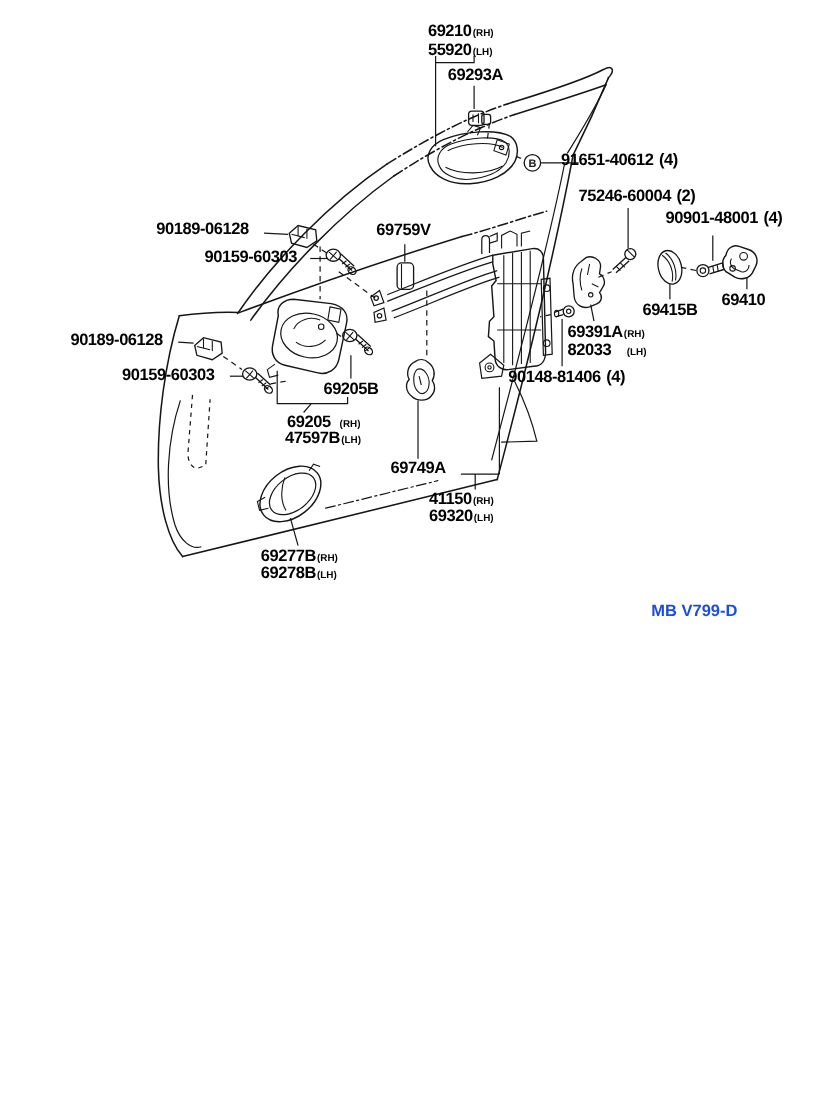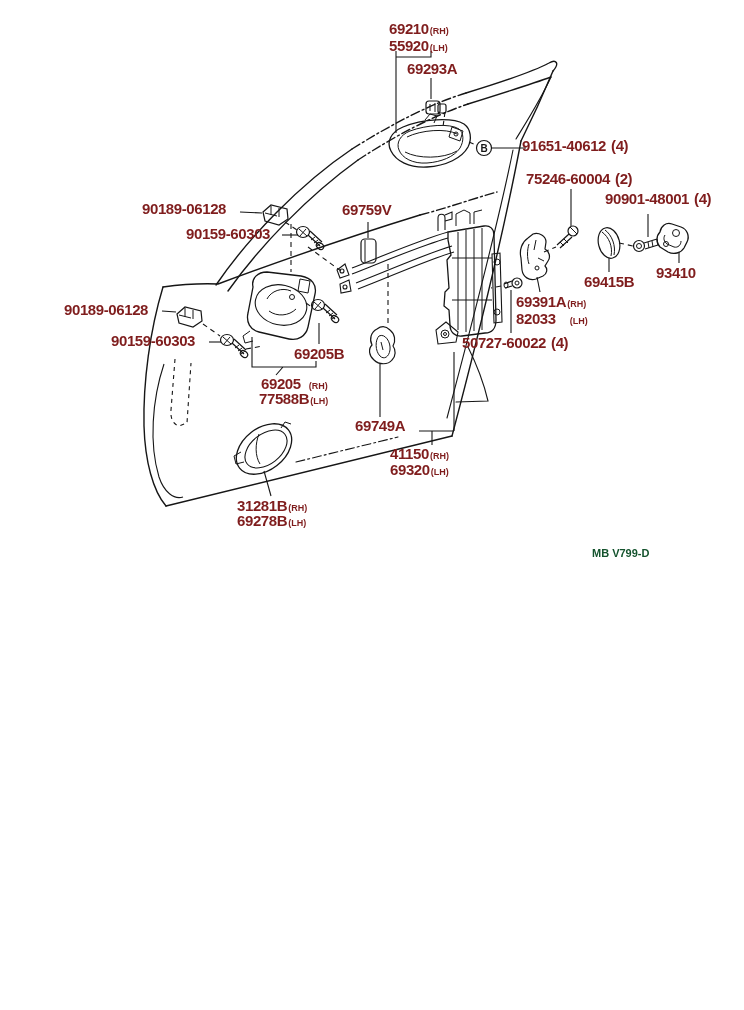--- a/index.html
+++ b/index.html
@@ -1,25 +1,25 @@
 <!DOCTYPE html>
 <html><head>
 <meta charset="utf-8">
 <style>
   html,body{margin:0;padding:0;background:#ffffff;}
   #page{position:relative;width:744px;height:1010px;background:#ffffff;overflow:hidden;
         font-family:"Liberation Sans","DejaVu Sans",sans-serif;}
   #art{position:absolute;left:0;top:0;}
   .lbl{position:absolute;font-weight:700;font-size:15px;letter-spacing:-0.4px;
-       color:#7f1d1d;white-space:nowrap;line-height:15px;}
+       color:#000000;white-space:nowrap;line-height:15px;}
   .lbl .sm{font-size:9px;letter-spacing:0;margin-left:1px;}
   .lbl .g8{margin-left:8px;}
   .lbl .g14{margin-left:14px;}
   .lbl .qty{margin-left:5px;}
-  .stamp{position:absolute;font-weight:700;font-size:11px;color:#14532d;letter-spacing:0;}
+  .stamp{position:absolute;font-weight:700;font-size:15px;color:#1d4ed8;letter-spacing:0;}
 </style>
 </head>
 <body>
 
 <div id="page">
 
 <svg id="art" width="744" height="1010" viewBox="0 0 744 1010">
 
   <g stroke="#161616" fill="none" stroke-width="1.4" stroke-linecap="round">
     <path d="M 163,287 C 150,330 143,382 144,426 C 145,461 153,491 166,506"></path>
@@ -212,36 +212,36 @@
     <ellipse cx="266" cy="449" rx="24" ry="15" transform="rotate(-38 266 449)" stroke-width="1.1"></ellipse>
     <path d="M 259,434 C 255,444 255,456 260,464" stroke-width="1"></path>
     <path d="M 241,452 L 234,456 L 236,464 L 244,462" stroke-width="1"></path>
     <path d="M 281,428 L 285,422 L 291,424" stroke-width="1"></path>
   </g>
 </svg>
 
   <div class="lbl" style="left:389px;top:21px"><span>69210</span><span class="sm">(RH)</span></div>
   <div class="lbl" style="left:389px;top:38px"><span>55920</span><span class="sm">(LH)</span></div>
   <div class="lbl" style="left:407px;top:61px"><span>69293A</span></div>
-  <div class="lbl" style="left:522px;top:138px"><span>91651-40612</span><span class="qty">(4)</span></div>
+  <div class="lbl" style="left:510px;top:138px"><span>91651-40612</span><span class="qty">(4)</span></div>
   <div class="lbl" style="left:526px;top:171px"><span>75246-60004</span><span class="qty">(2)</span></div>
   <div class="lbl" style="left:605px;top:191px"><span>90901-48001</span><span class="qty">(4)</span></div>
   <div class="lbl" style="left:584px;top:274px"><span>69415B</span></div>
-  <div class="lbl" style="left:656px;top:265px"><span>93410</span></div>
+  <div class="lbl" style="left:656px;top:265px"><span>69410</span></div>
   <div class="lbl" style="left:516px;top:294px"><span>69391A</span><span class="sm">(RH)</span></div>
   <div class="lbl" style="left:516px;top:311px"><span>82033</span><span class="sm g14">(LH)</span></div>
-  <div class="lbl" style="left:462px;top:335px"><span>50727-60022</span><span class="qty">(4)</span></div>
+  <div class="lbl" style="left:462px;top:335px"><span>90148-81406</span><span class="qty">(4)</span></div>
   <div class="lbl" style="left:142px;top:201px"><span>90189-06128</span></div>
   <div class="lbl" style="left:186px;top:226px"><span>90159-60303</span></div>
   <div class="lbl" style="left:342px;top:202px"><span>69759V</span></div>
   <div class="lbl" style="left:64px;top:302px"><span>90189-06128</span></div>
   <div class="lbl" style="left:111px;top:333px"><span>90159-60303</span></div>
   <div class="lbl" style="left:294px;top:346px"><span>69205B</span></div>
   <div class="lbl" style="left:261px;top:376px"><span>69205</span><span class="sm g8">(RH)</span></div>
-  <div class="lbl" style="left:259px;top:391px"><span>77588B</span><span class="sm">(LH)</span></div>
+  <div class="lbl" style="left:259px;top:391px"><span>47597B</span><span class="sm">(LH)</span></div>
   <div class="lbl" style="left:355px;top:418px"><span>69749A</span></div>
   <div class="lbl" style="left:390px;top:446px"><span>41150</span><span class="sm">(RH)</span></div>
   <div class="lbl" style="left:390px;top:462px"><span>69320</span><span class="sm">(LH)</span></div>
-  <div class="lbl" style="left:237px;top:498px"><span>31281B</span><span class="sm">(RH)</span></div>
+  <div class="lbl" style="left:237px;top:498px"><span>69277B</span><span class="sm">(RH)</span></div>
   <div class="lbl" style="left:237px;top:513px"><span>69278B</span><span class="sm">(LH)</span></div>
 
   <div class="stamp" style="left:592px;top:547px">MB V799-D</div>
 </div>
 
 </body></html>

